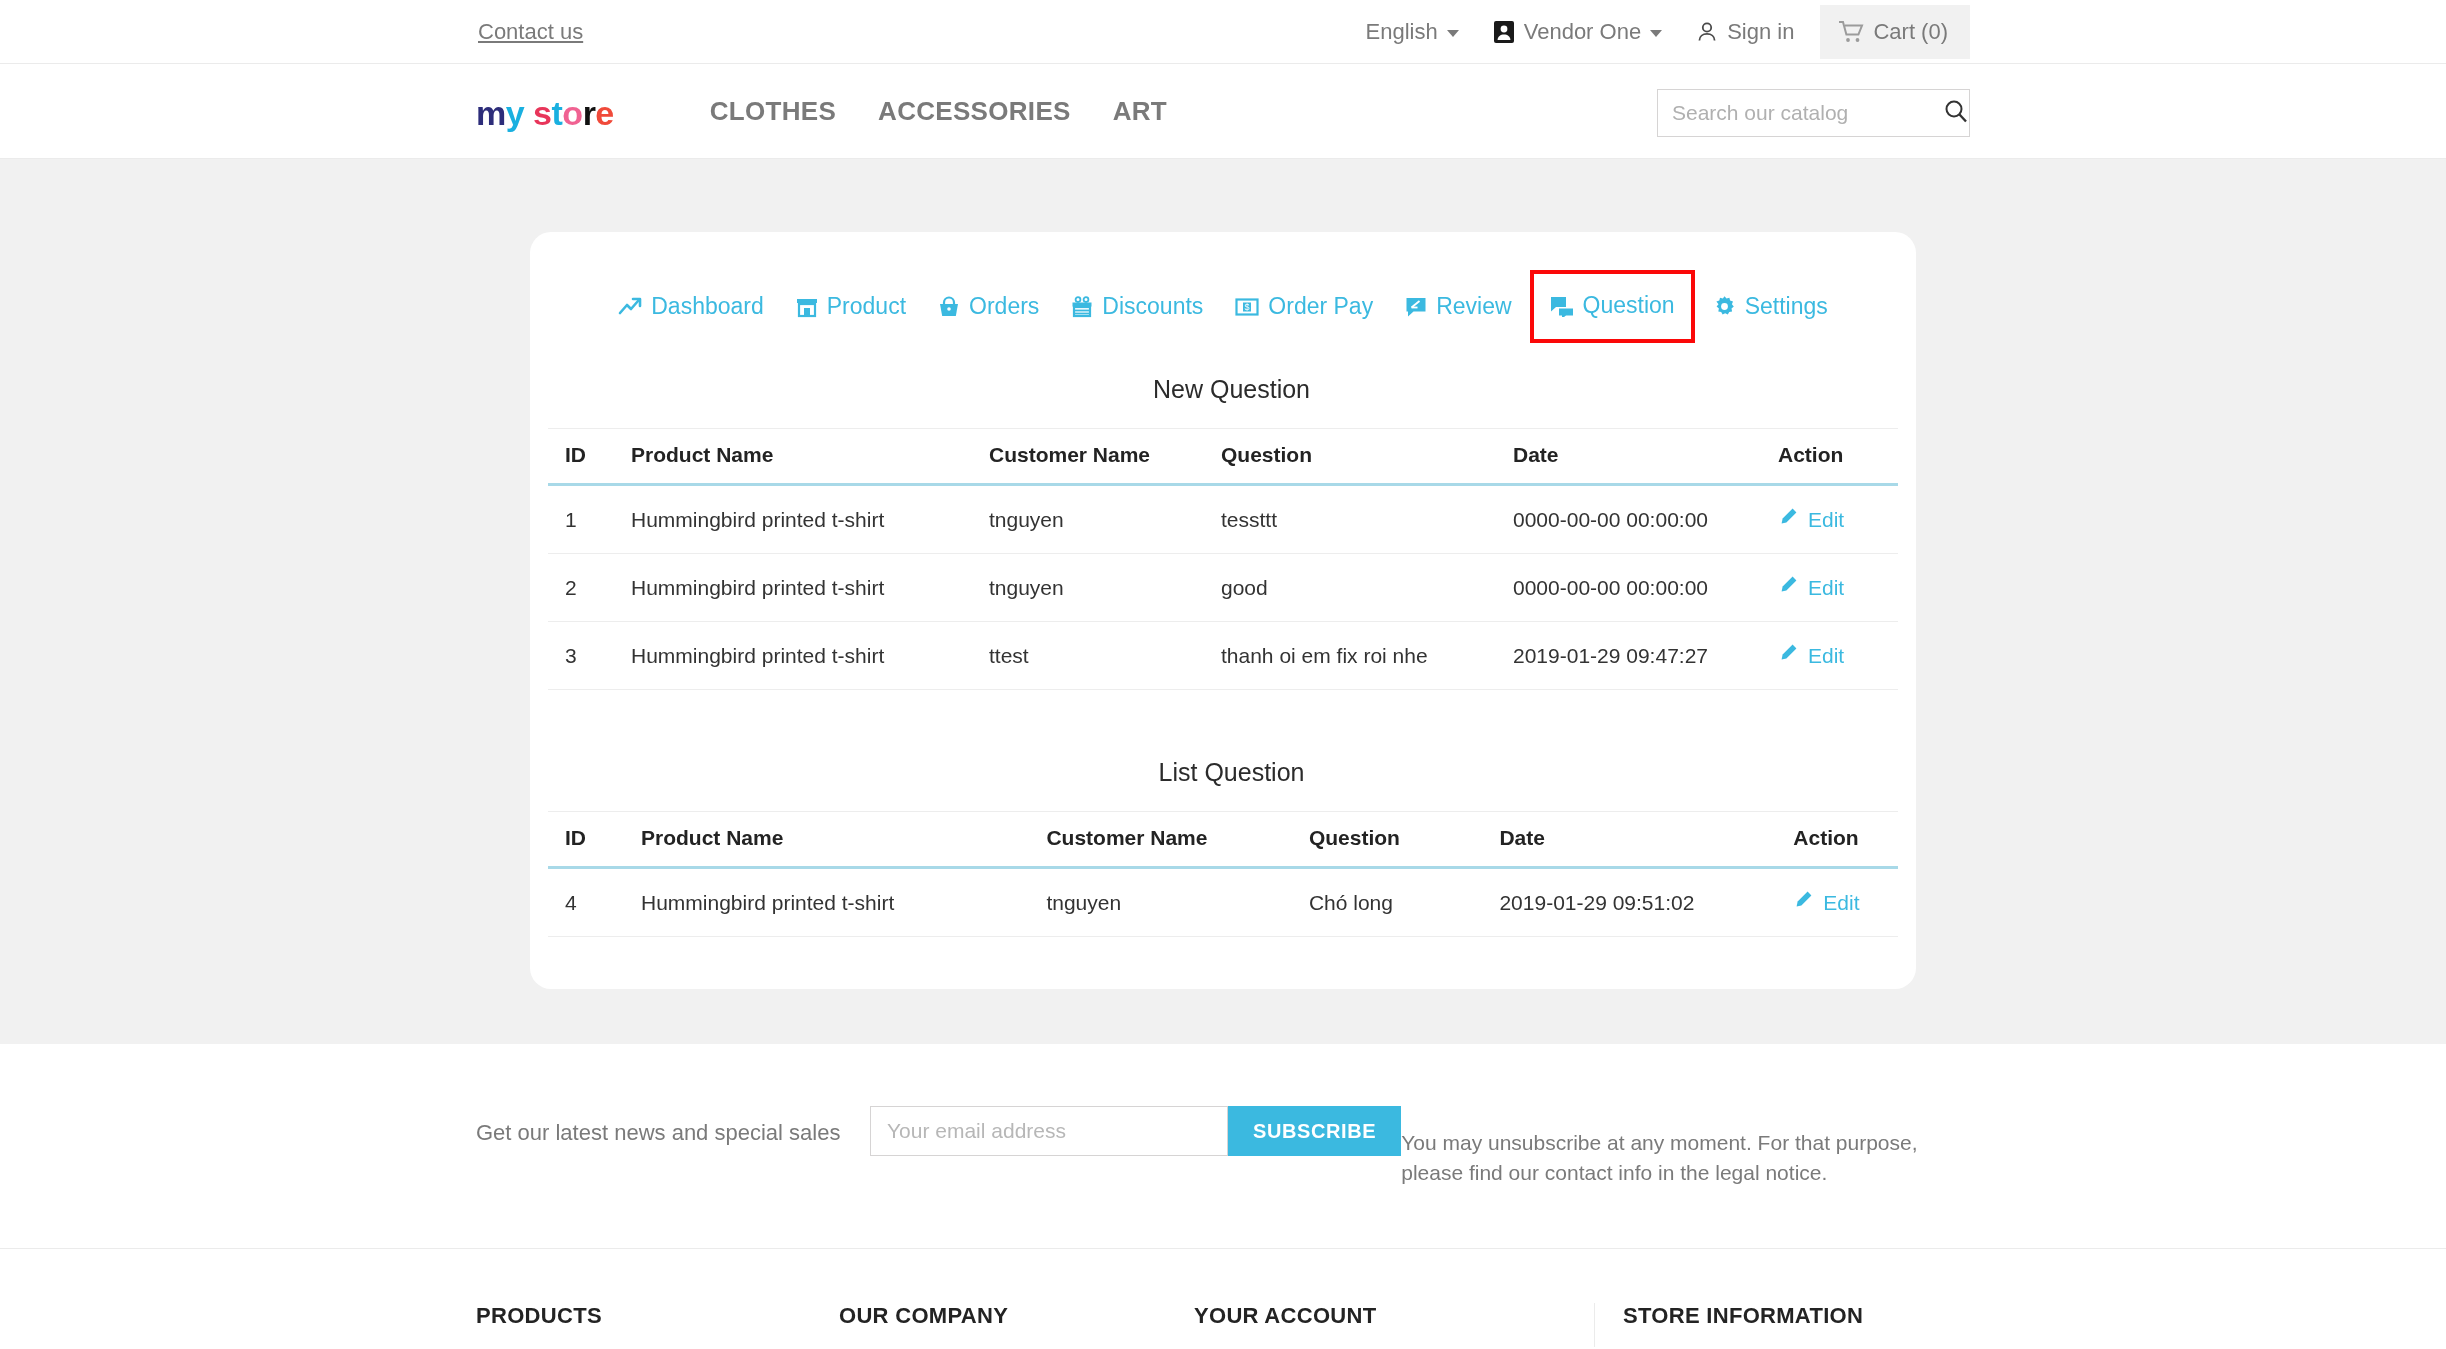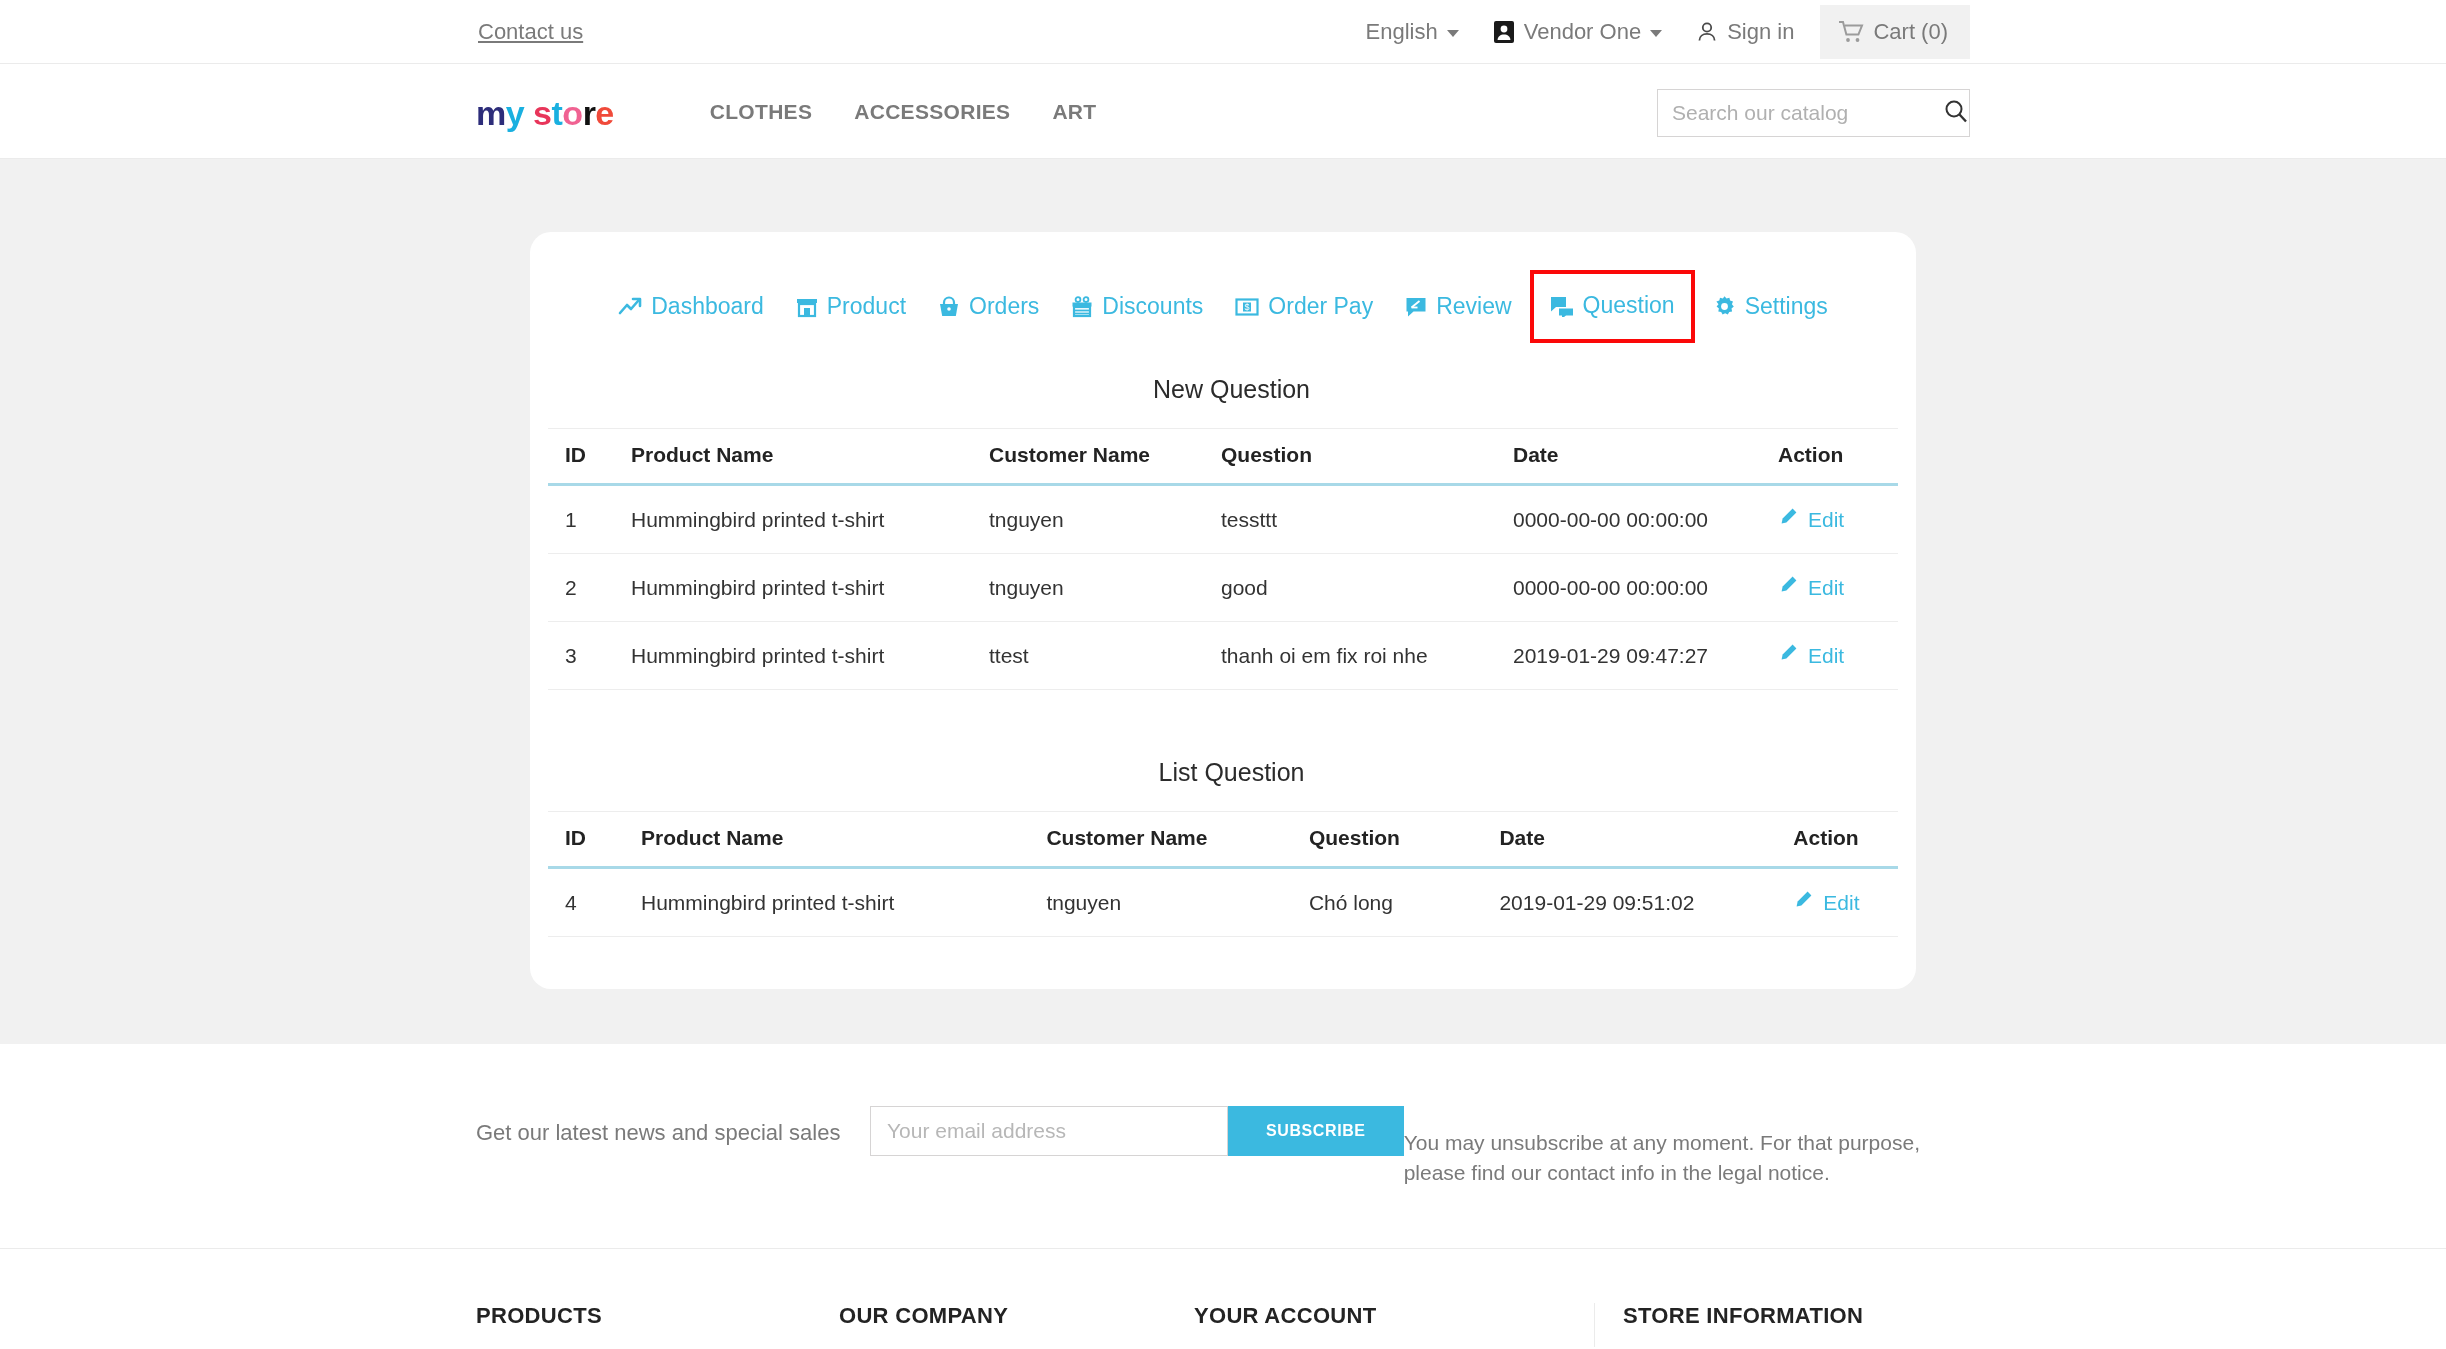--- a/index.html
+++ b/index.html
@@ -95,21 +95,21 @@
   .logo .l6 { color: #111111; }
   .logo .l7 { color: #f04a3a; }
 
   .mainmenu {
     display: flex;
     align-items: center;
     margin-left: 96px;
     gap: 42px;
   }
   .mainmenu a {
-    font-size: 21px;
+    font-size: 26px;
     color: #7a7a7a;
     font-weight: bold;
     letter-spacing: 0.3px;
     text-decoration: none;
     text-transform: uppercase;
   }
   .searchbox {
     position: absolute;
     right: 0;
     top: 25px;
@@ -264,24 +264,24 @@
     font-size: 21px;
     color: #7a7a7a;
     outline: none;
     font-family: "Liberation Sans", sans-serif;
   }
   .nl-input::placeholder { color: #b7b7b7; }
   .nl-btn {
     background: #3bb9e0;
     color: #ffffff;
     border: 0;
-    font-size: 16px;
+    font-size: 20px;
     font-weight: bold;
     letter-spacing: 0.6px;
-    padding: 0 38px;
+    padding: 0 25px;
     height: 50px;
     cursor: pointer;
     font-family: "Liberation Sans", sans-serif;
   }
   .nl-note {
     margin-top: 22px;
     font-size: 21px;
     line-height: 1.42;
     color: #7a7a7a;
     max-width: 520px;

